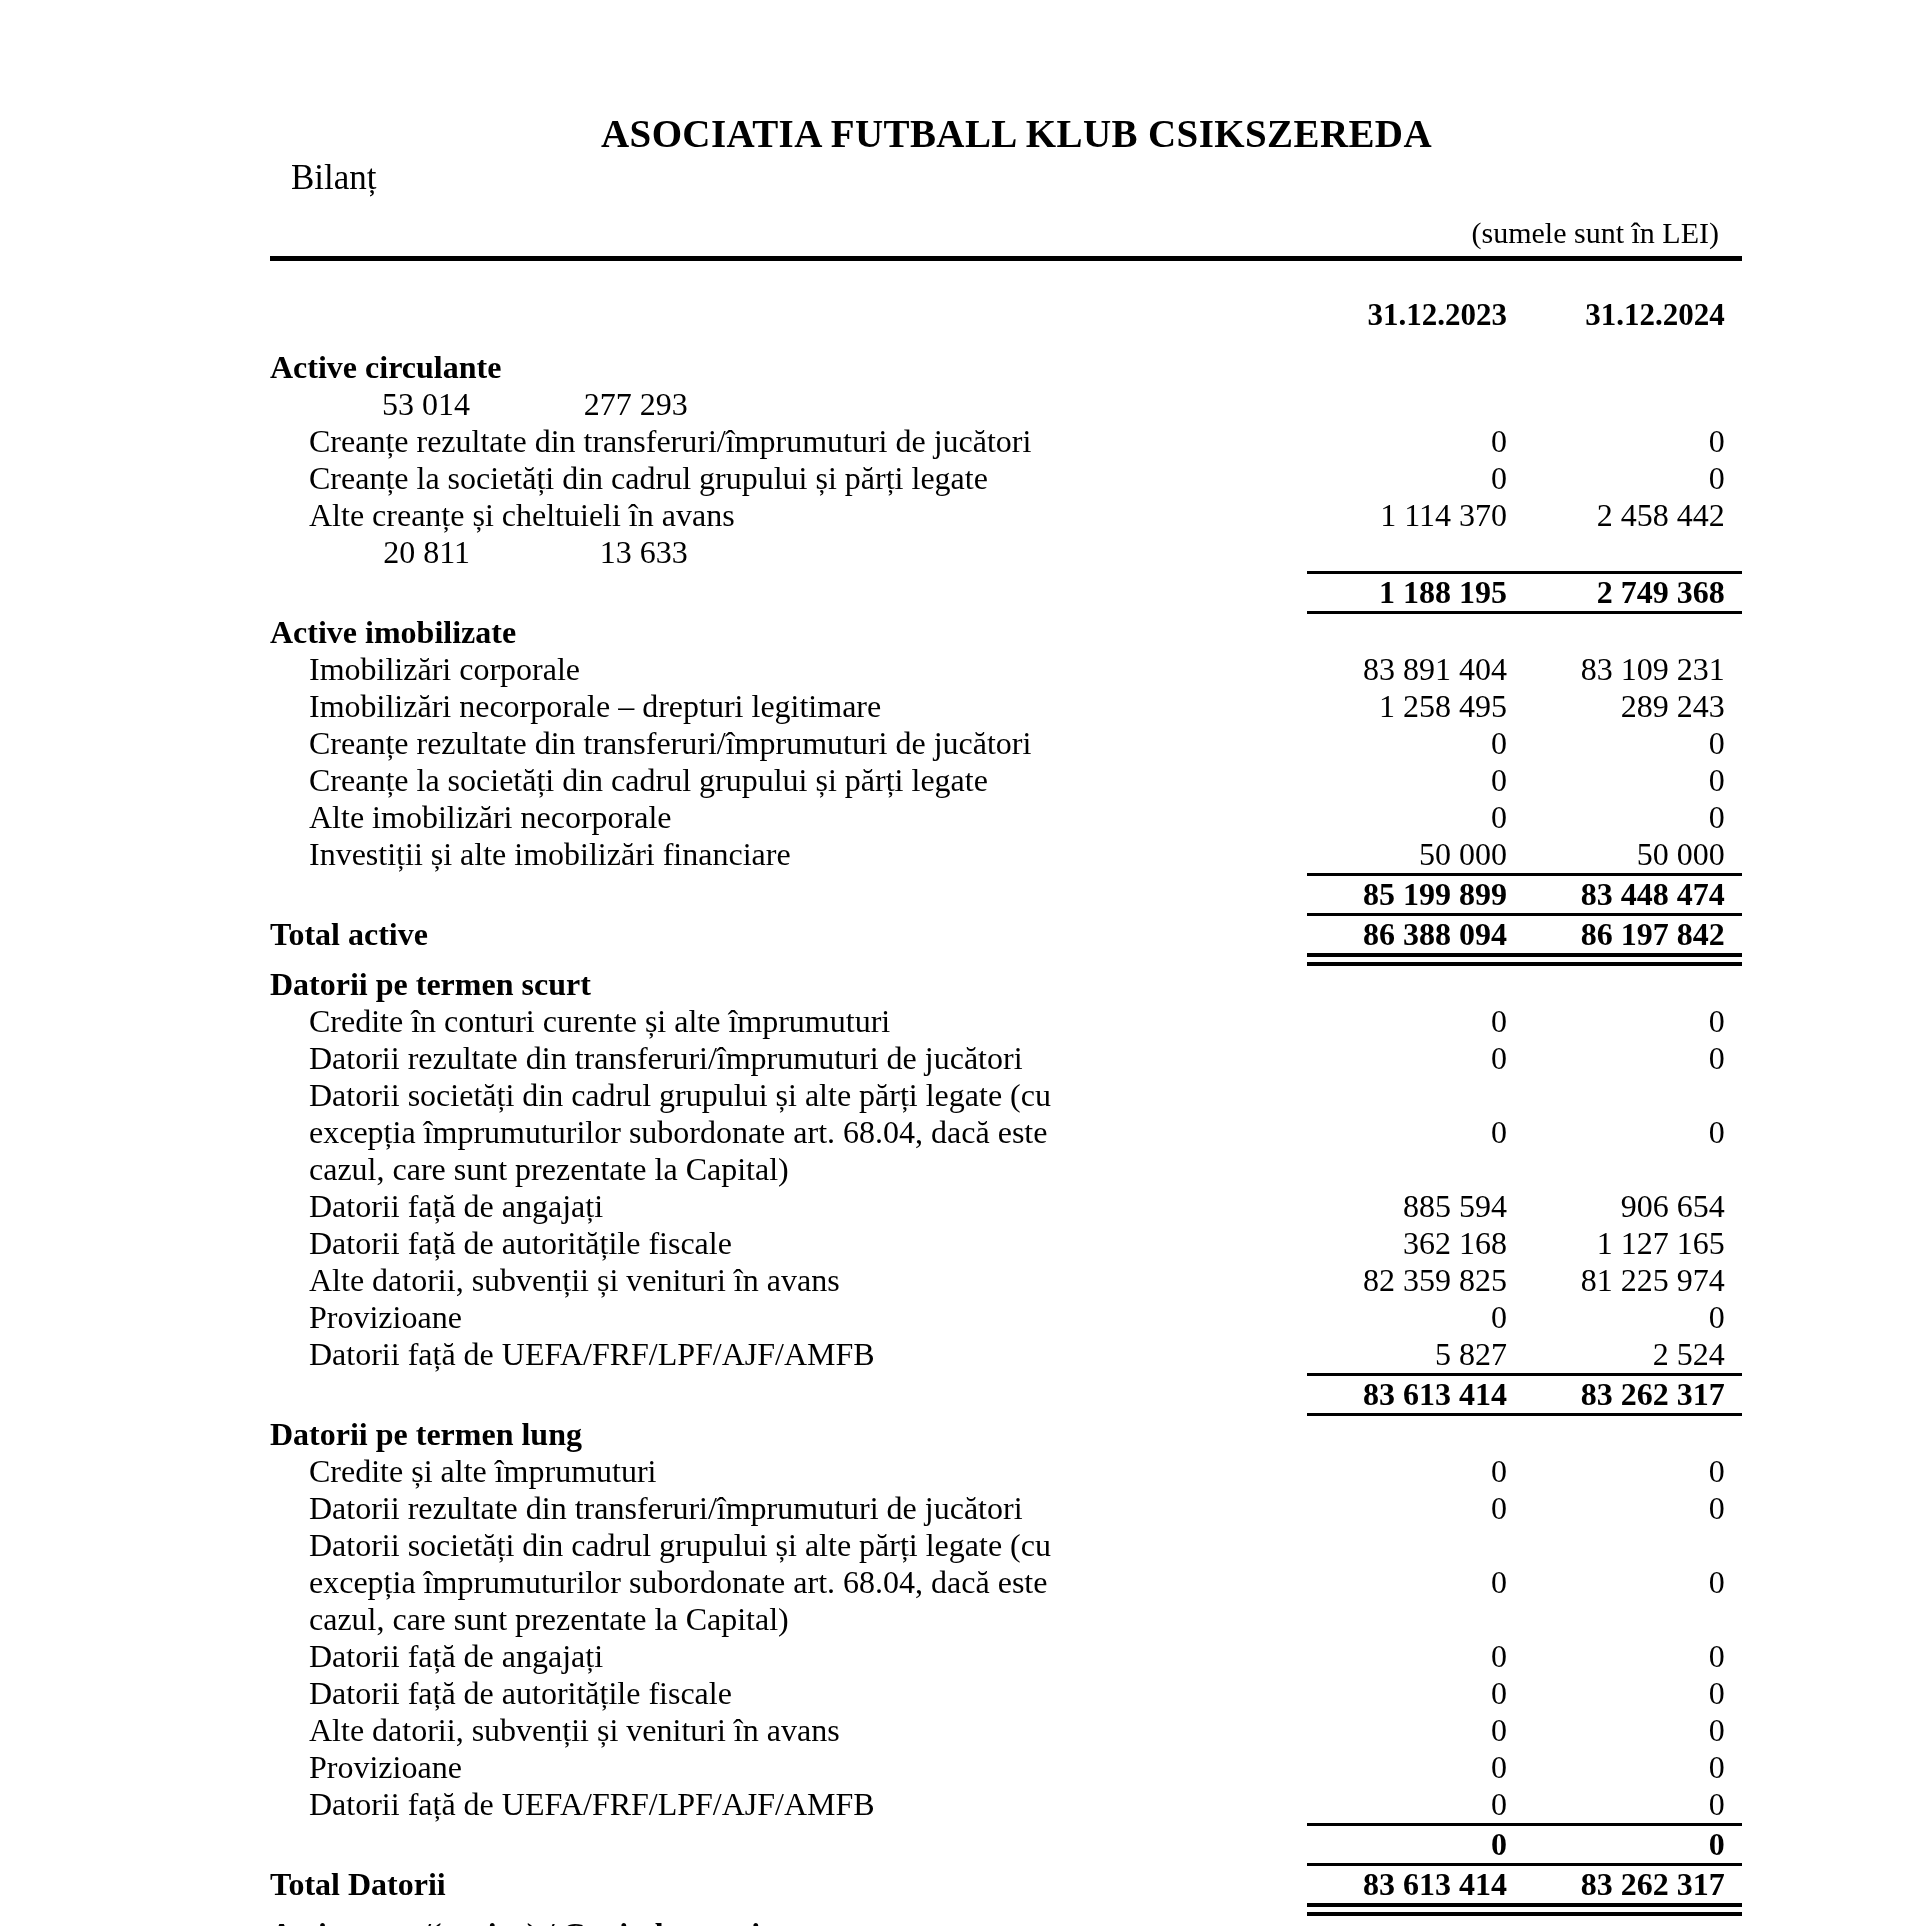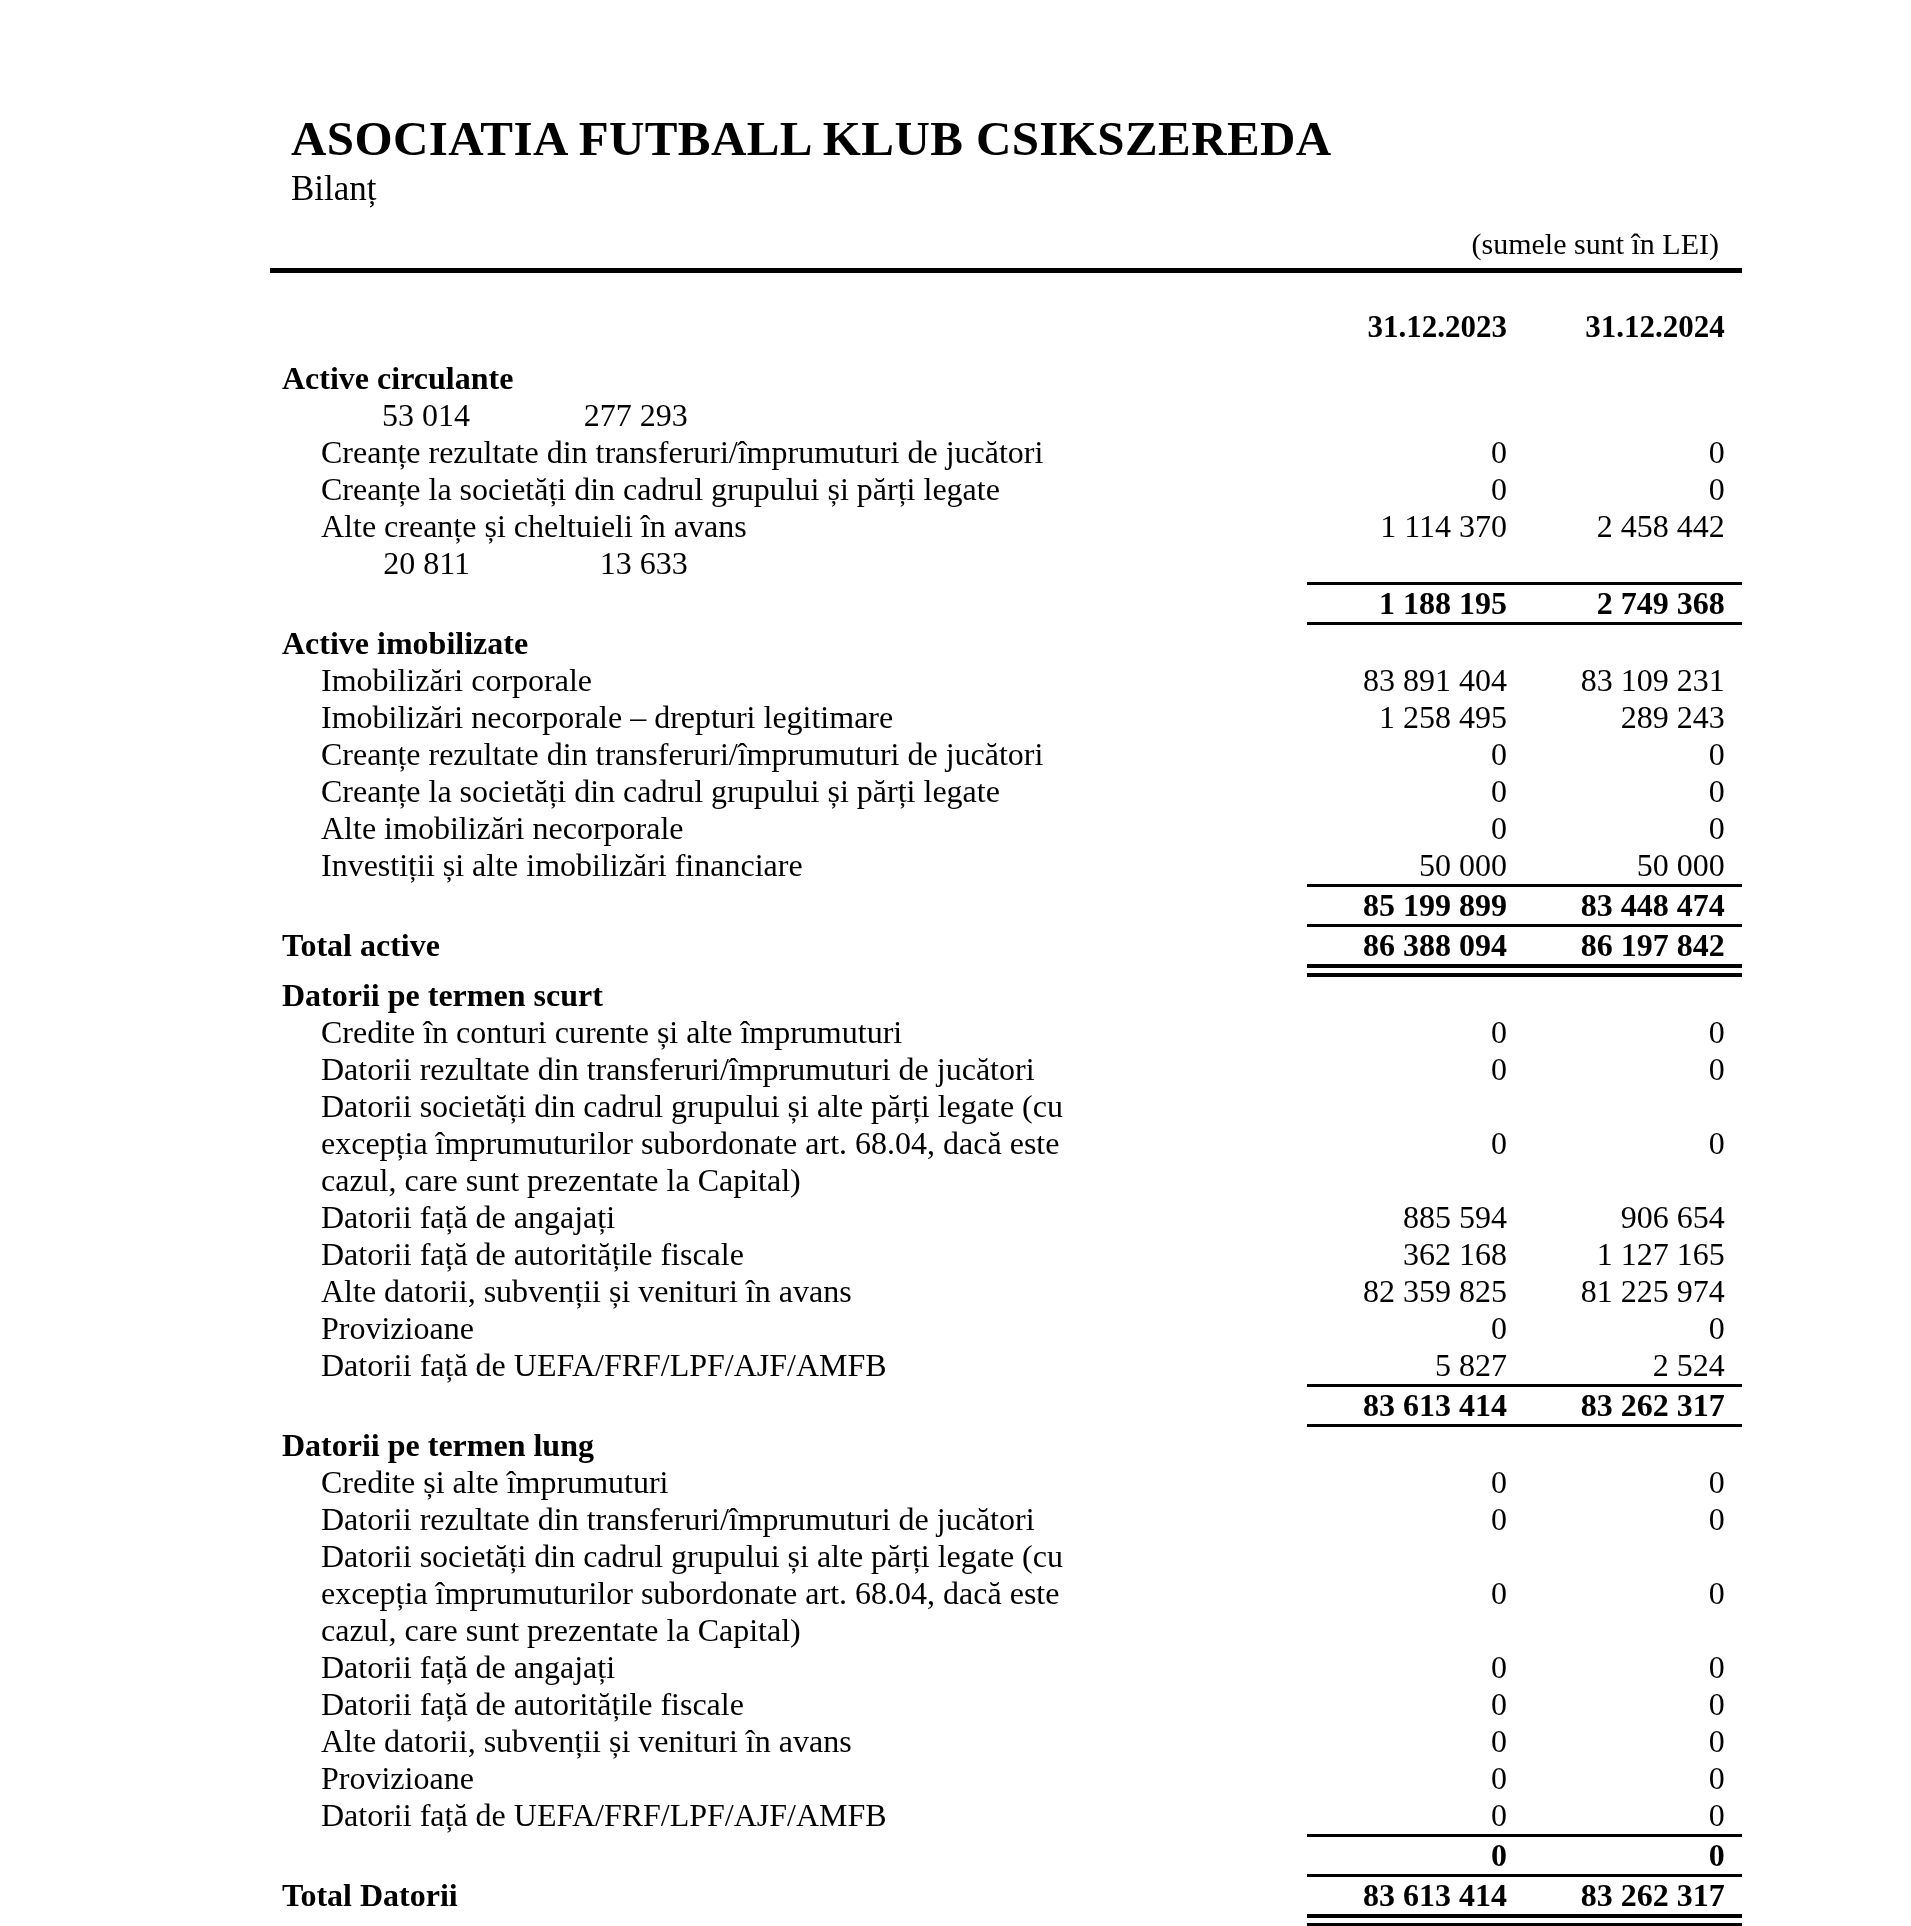--- a/index.html
+++ b/index.html
@@ -4,32 +4,32 @@
 <style>
   html,body{margin:0;padding:0;}
   body{
     width:1911px;height:2703px;
     background:#ffffff;color:#000000;
     font-family:"Liberation Serif","DejaVu Serif",serif;
     font-size:32px;
     overflow:hidden;
   }
   .content{margin-left:270px;width:1472px;}
-  .title{margin:112px 0 0 21px;font-size:49px;font-weight:bold;line-height:1.12;letter-spacing:0.4px;}
+  .title{margin:112px 0 0 21px;font-size:39px;font-weight:bold;line-height:1.12;letter-spacing:0.4px;text-align:center;}
   .subtitle{margin:3.1px 0 0 21px;font-size:35px;line-height:1.1;}
   .head-block{border-bottom:5.4px solid #000;}
   .note{text-align:right;font-size:30px;margin-top:19px;padding:0 23px 6.2px 0;}
   .colheads{display:flex;margin-top:35px;font-weight:bold;font-size:31px;line-height:37px;}
   .colheads .spacer{flex:1;}
   .vals{width:435px;display:flex;flex-shrink:0;align-items:flex-start;}
   .v1{width:200px;text-align:right;}
   .v2{width:235px;text-align:right;padding-right:17.3px;box-sizing:border-box;}
   .table{margin-top:15.4px;}
   .row{display:flex;line-height:37px;min-height:37px;}
-  .row .label{flex:1;margin-left:12px;}
+  .row .label{flex:1;}
   .row.item .label,.row.multi .label{padding-left:39px;}
   .row.section{font-weight:bold;}
   .row.sum{font-weight:bold;gap:47px;}
   .row.sum .vals{border-top:3.9px solid #000;border-bottom:3.9px solid #000;}
   .row.total{font-weight:bold;}
   .row.total.double .vals{border-bottom:13px double #000;}
   .row.multi .vals{align-items:center;}
   .label .line{line-height:37px;}
 </style>
 </head>

